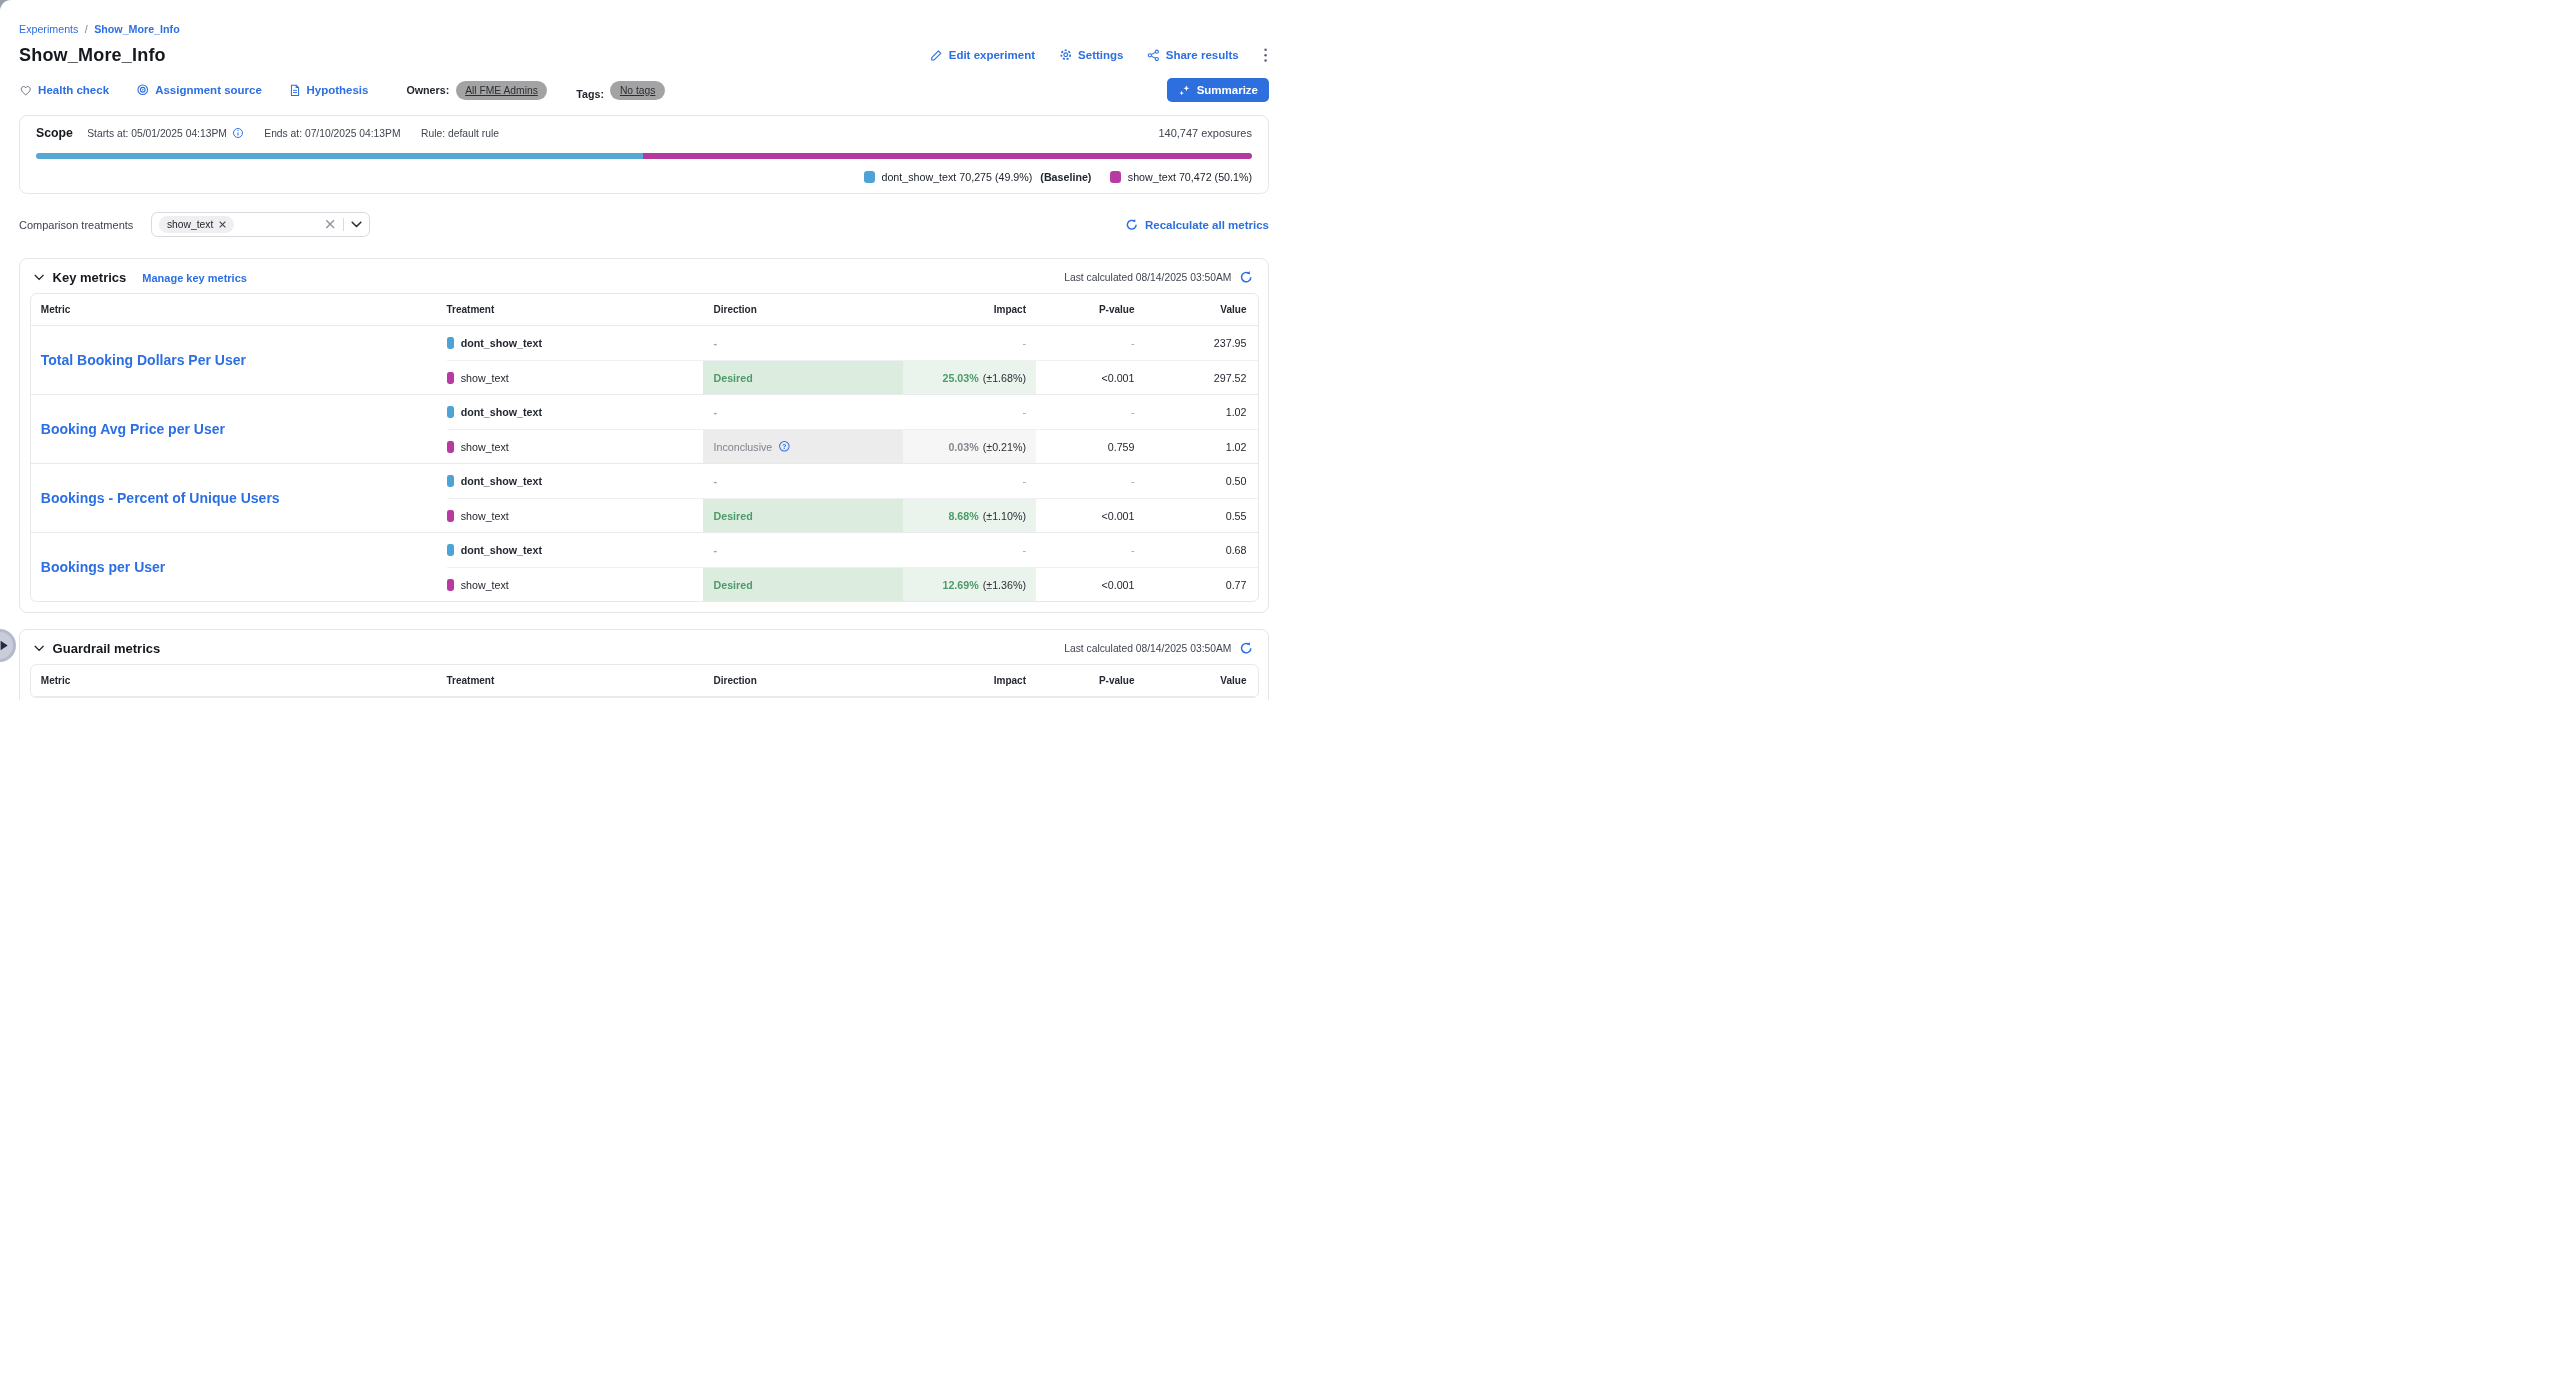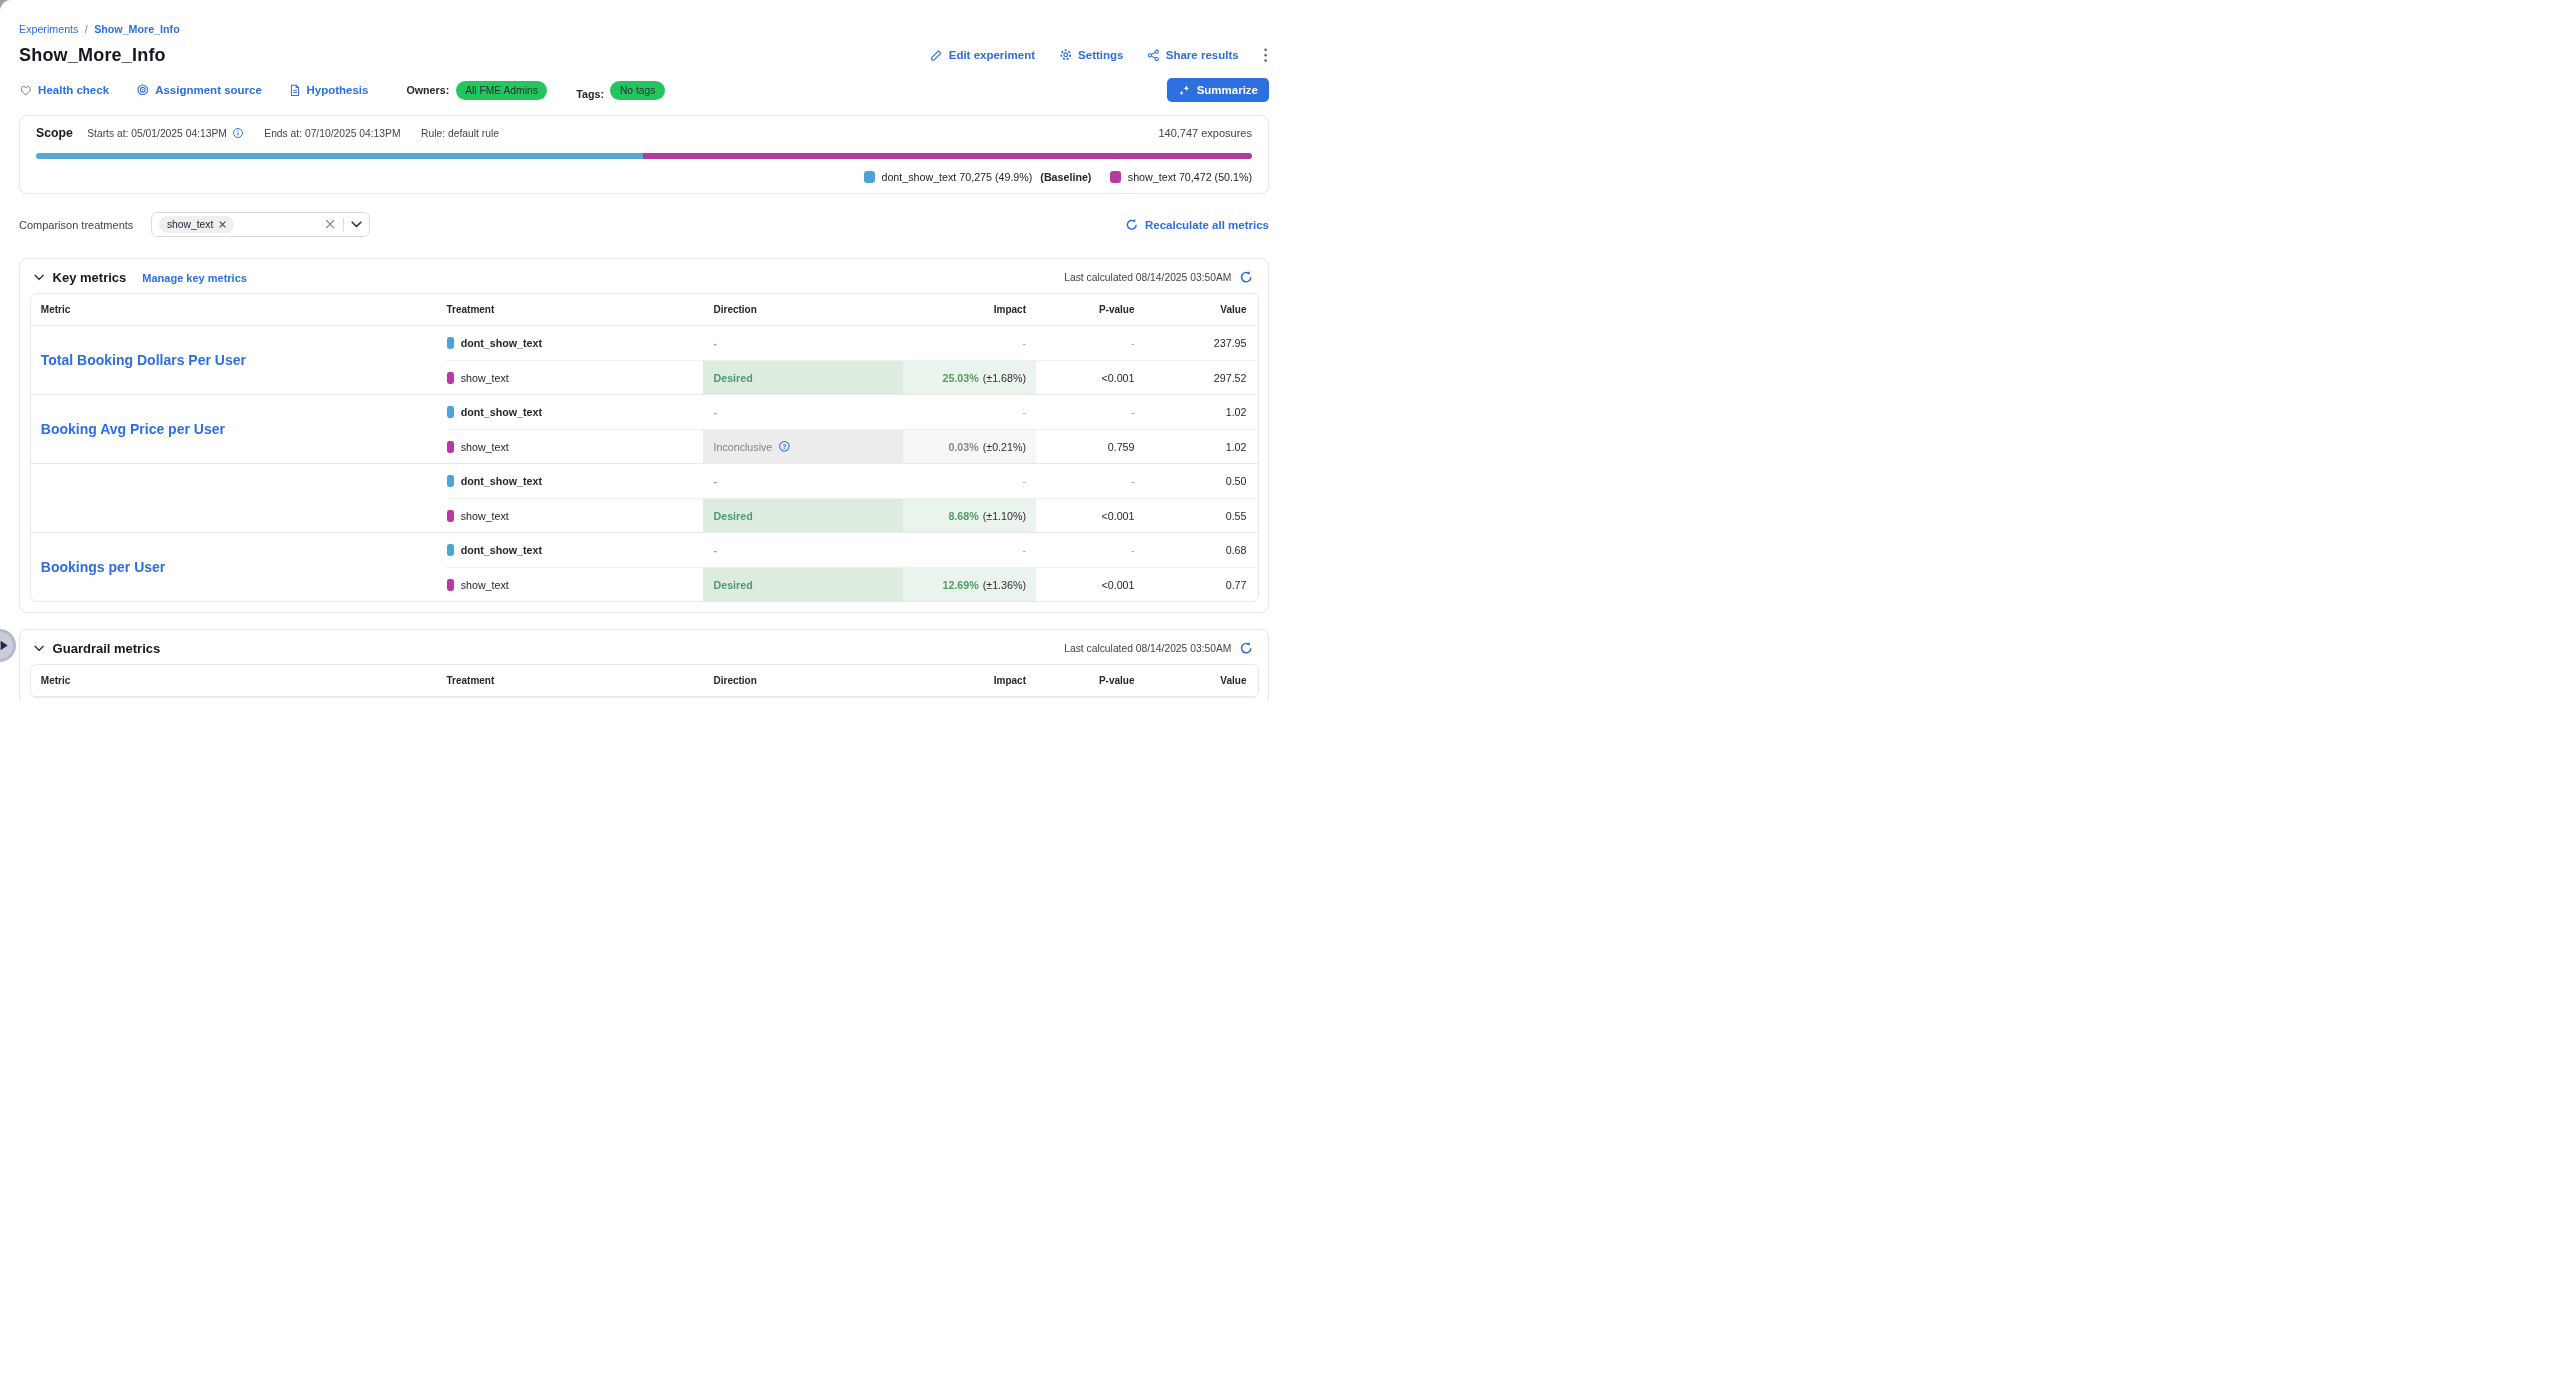--- a/index.html
+++ b/index.html
@@ -25,21 +25,21 @@
   .title-actions { margin-left:auto; display:flex; align-items:center; gap:24px; }
   .action-link { display:flex; align-items:center; gap:5.6px; font-size:11.5px; font-weight:600; color:#2b6fe2; cursor:pointer; }
   .kebab { color:#5c6270; cursor:pointer; padding:0 1.6px; }
 
   
   .toolbar { margin-top:12.7px; display:flex; align-items:center; }
   .tb-links { display:flex; align-items:center; gap:27px; }
   .tb-link { display:flex; align-items:center; gap:5.6px; font-size:11.5px; font-weight:600; color:#2b6fe2; cursor:pointer; }
   .owners { display:flex; align-items:center; gap:6.4px; margin-left:38px; font-size:10.7px; }
   .owners .lbl { font-weight:700; color:#22262e; }
-  .pill { background:#22c55e; border-radius:10.3px; padding:4px 9.5px; font-size:10.3px; color:#2a2e37; }
+  .pill { background:#a3a3a3; border-radius:10.3px; padding:4px 9.5px; font-size:10.3px; color:#2a2e37;text-decoration:underline; }
   .tags { display:flex; align-items:flex-end; gap:6.4px; margin-left:29px; font-size:10.7px; }
   .tags .lbl { font-weight:700; color:#22262e; }
   .summarize-btn { margin-left:auto; display:flex; align-items:center; gap:6.4px; background:#2e6fe0; color:#fff;
     font-size:11.5px; font-weight:600; border:none; border-radius:4.8px; padding:5.6px 11px; cursor:pointer; }
 
   
   .scope-card { margin-top:12.7px; border:0.8px solid #e4e6ea; border-radius:8px; padding:10.3px 16px 10.3px 16px; }
   .scope-row { display:flex; align-items:center; }
   .scope-title { font-size:12.3px; font-weight:700; color:#15181e; }
   .scope-detail { font-size:10.3px; color:#3f4450; display:flex; align-items:center; gap:4.8px; }
@@ -378,20 +378,23 @@
               <span class="imp-ci">(±0.21%)</span>
             </div>
             <div class="cell pcell c5 rr2">
               <span>0.759</span>
             </div>
             <div class="cell vcell c6 rr2">
               <span>1.02</span>
             </div>
           </div>
           <div class="mgroup">
+            <div class="cell metric-cell c1">
+              <span class="metric-link">Bookings - Percent of Unique Users</span>
+            </div>
             <div class="cell tcell c2 rr1">
               <span class="tswatch" style="background: rgb(77, 163, 214);"></span>
               <span class="tname bold">dont_show_text</span>
             </div>
             <div class="cell dcell c3 rr1">
               <span class="dash">-</span>
             </div>
             <div class="cell icell c4 rr1">
               <span class="dash">-</span>
             </div>

